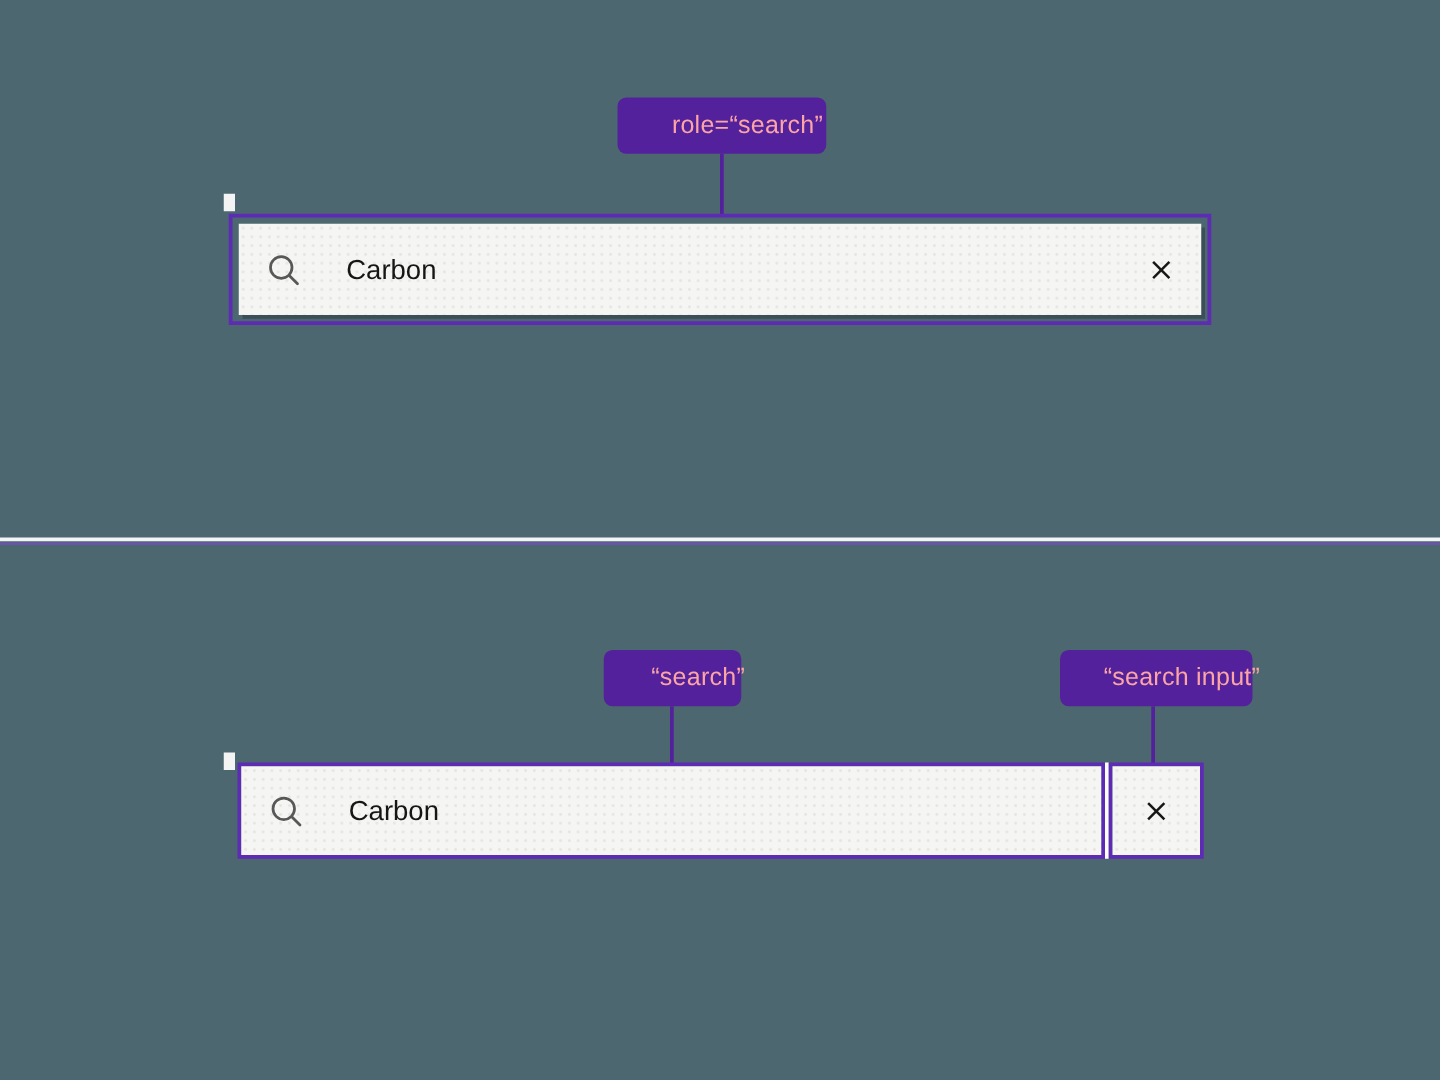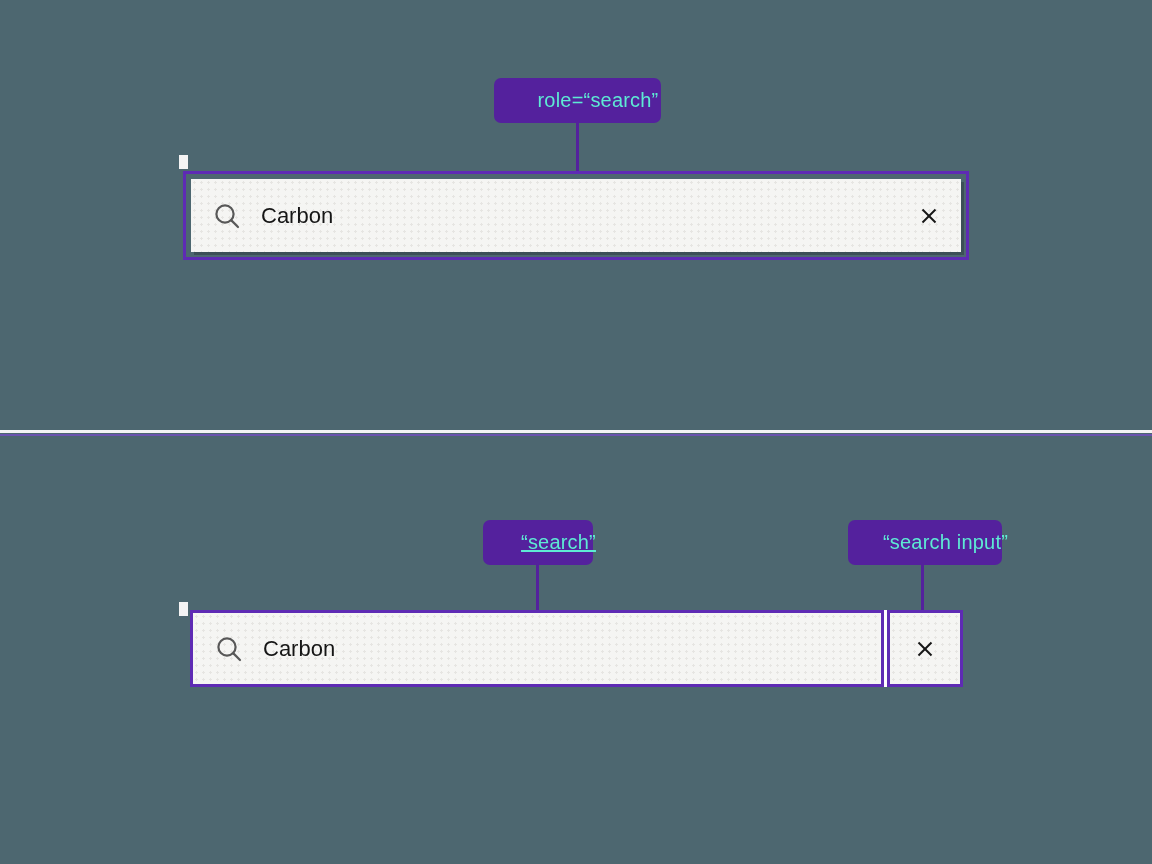--- a/index.html
+++ b/index.html
@@ -9,21 +9,21 @@
     background: #4d6770;
     position: relative;
   }
   .stage { position: absolute; left: 0; top: 0; width: 1152px; height: 864px; }
 
   
   .badge {
     position: absolute;
     height: 45px;
     background: #54219d;
-    color: #5eead4;
+    color: #fca5a5;
     font-size: 20px;
     letter-spacing: 0.2px;
     border-radius: 7px;
     display: flex;
     align-items: center;
     justify-content: center;
     white-space: nowrap;
     padding-left: 41px;
   }
   .connector {
@@ -61,21 +61,21 @@
     width: 28px; height: 28px;
     margin-left: 22px;
     flex: 0 0 auto;
     display: flex; align-items: center; justify-content: center;
   }
   .search-text-input {
     flex: 1 1 auto;
     border: none;
     outline: none;
     background: transparent;
-    margin-left: 20px;
+    margin-left: 36px;
     font-family: "Liberation Sans", sans-serif;
     font-size: 22px;
     color: #161616;
     min-width: 0;
   }
   .clear-btn {
     width: 48px; height: 48px;
     margin-right: 8px;
     flex: 0 0 auto;
     background: transparent;
@@ -123,21 +123,21 @@
             <line x1="18.5" y1="5.5" x2="5.5" y2="18.5" stroke="#161616" stroke-width="2"></line>
           </svg>
         </span>
       </button>
     </div>
   </div>
 
   <div class="divider-white" style="top:430px;"></div>
   <div class="divider-purple" style="top:434px;"></div>
 
-  <div class="badge" style="left:483px; top:520px; width:110px;text-decoration:underline;">
+  <div class="badge" style="left:483px; top:520px; width:110px;">
     <span>“search”</span>
   </div>
   <div class="badge" style="left:848px; top:520px; width:154px;">
     <span>“search input”</span>
   </div>
   <div class="connector" style="left:536px; top:565px; height:47px;"></div>
   <div class="connector" style="left:921px; top:565px; height:47px;"></div>
 
   <div class="handle" style="left:179px; top:602px;"></div>
 

